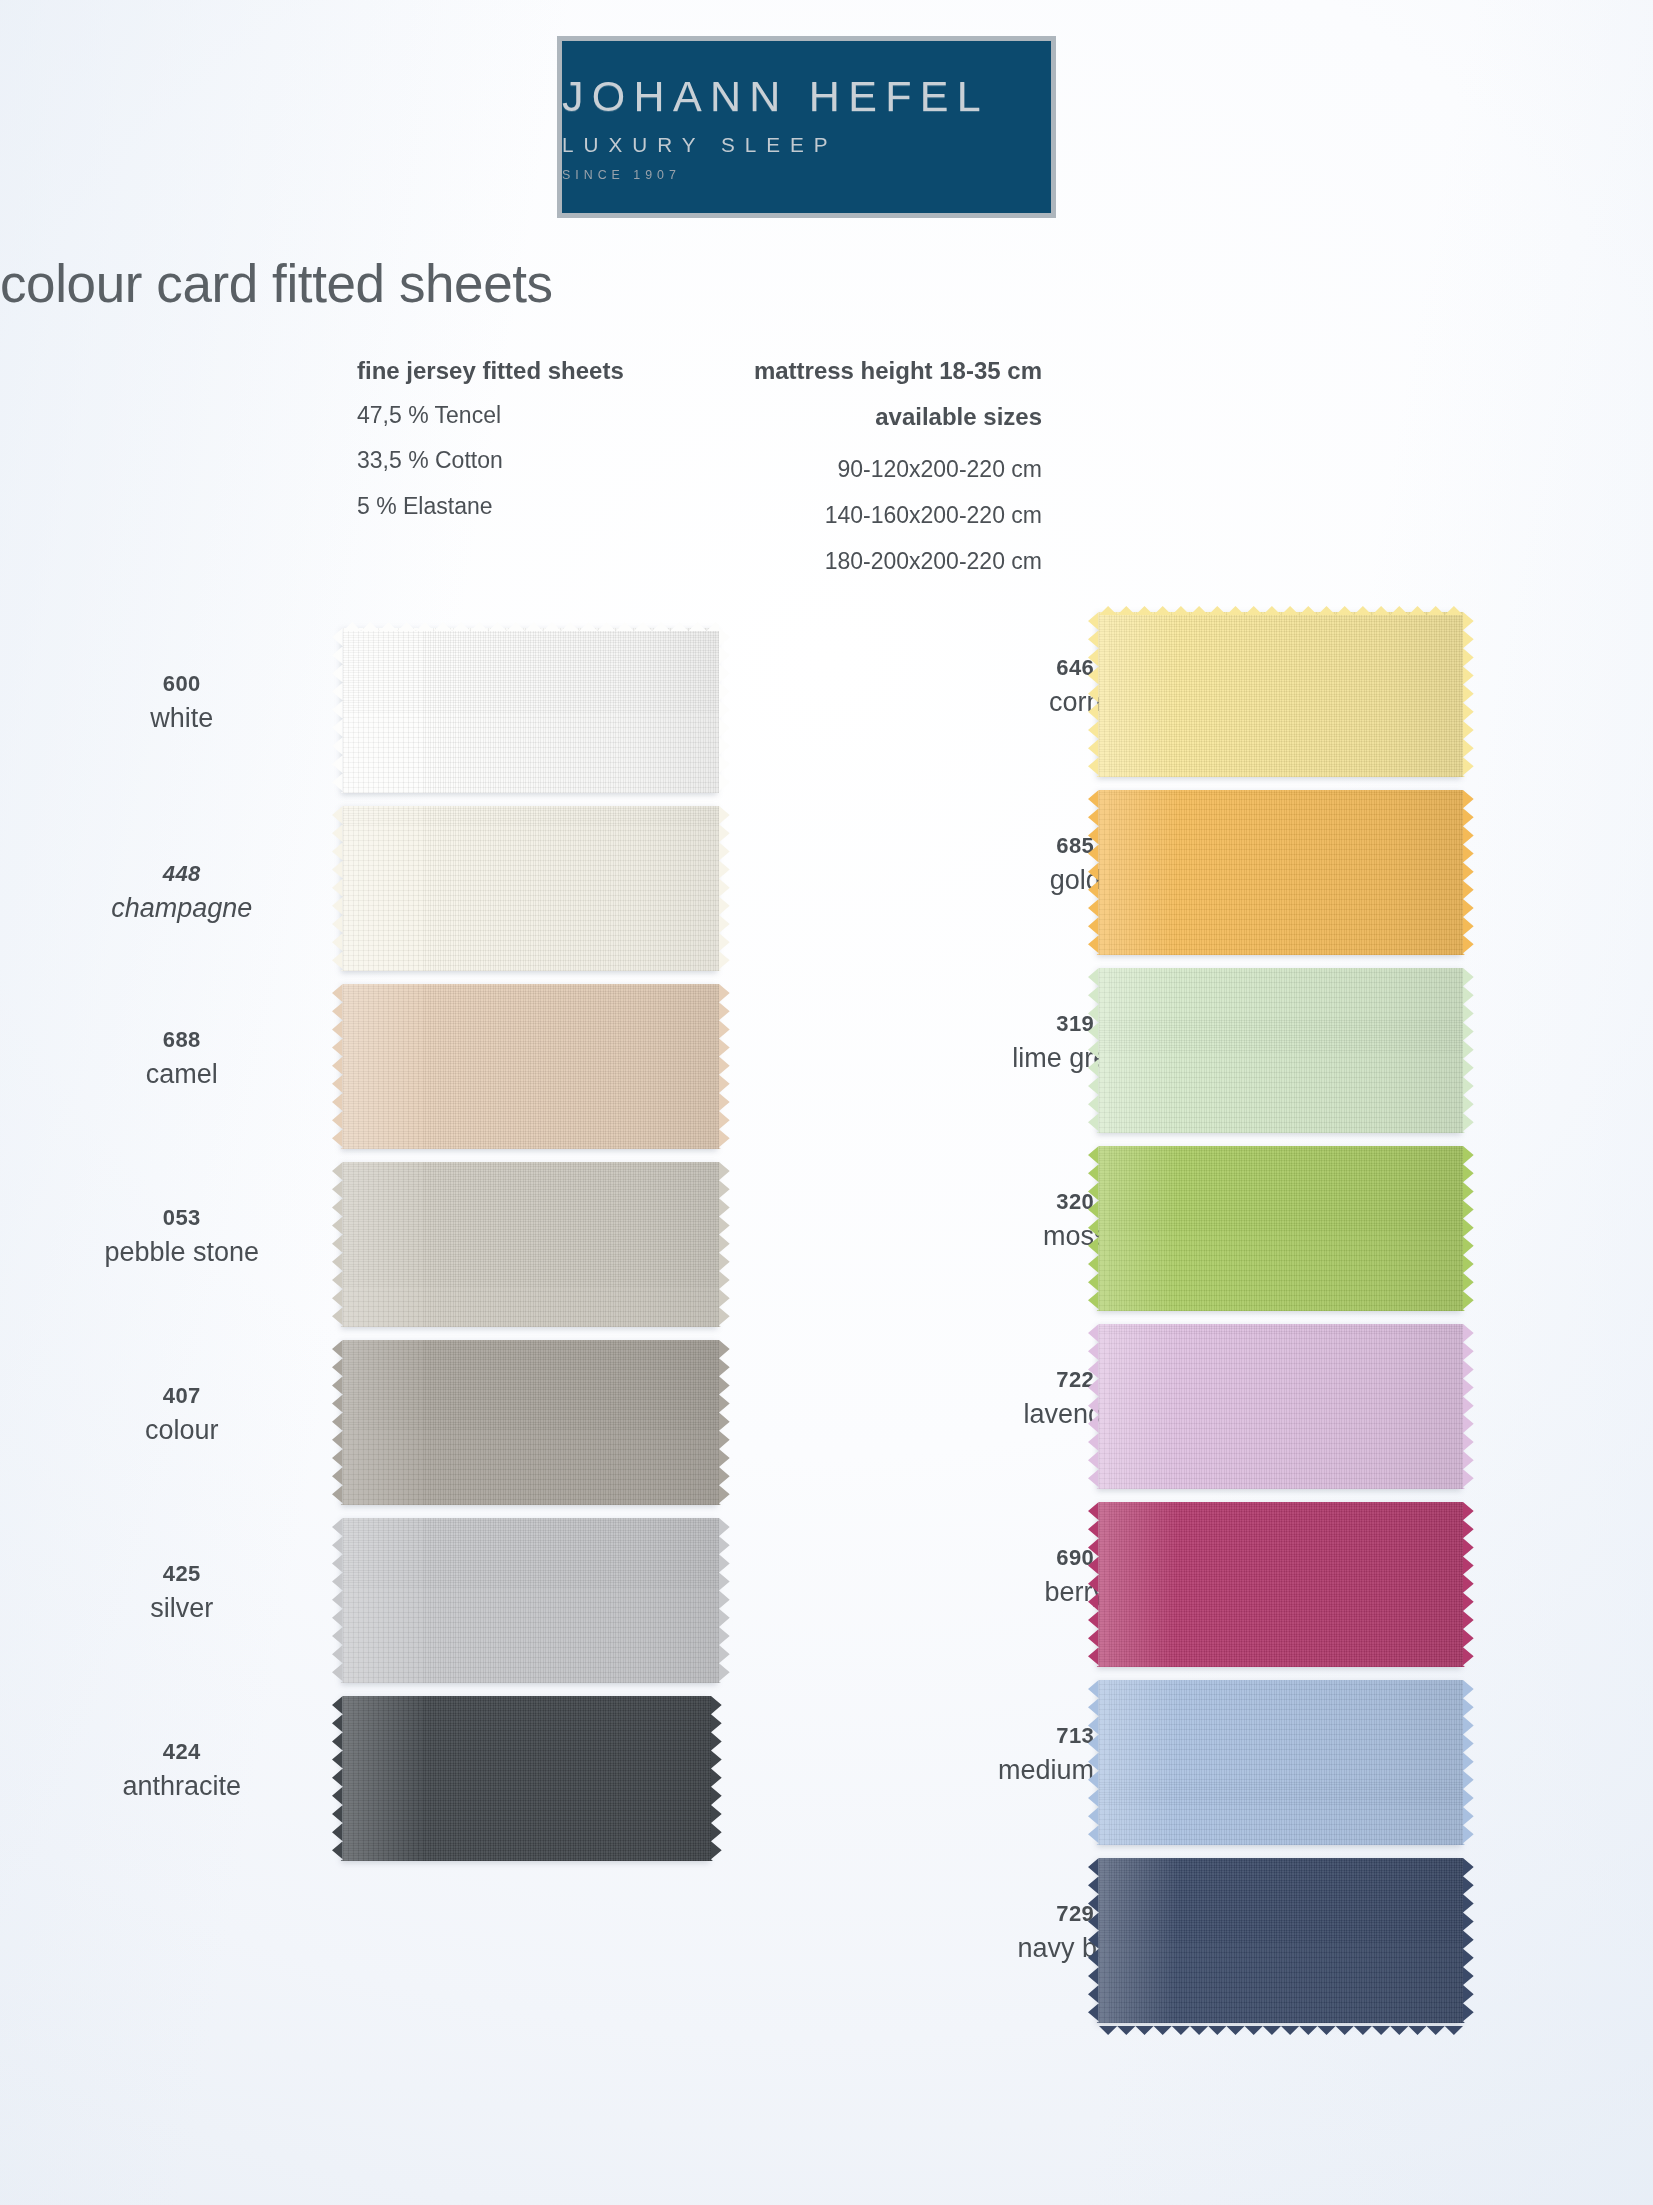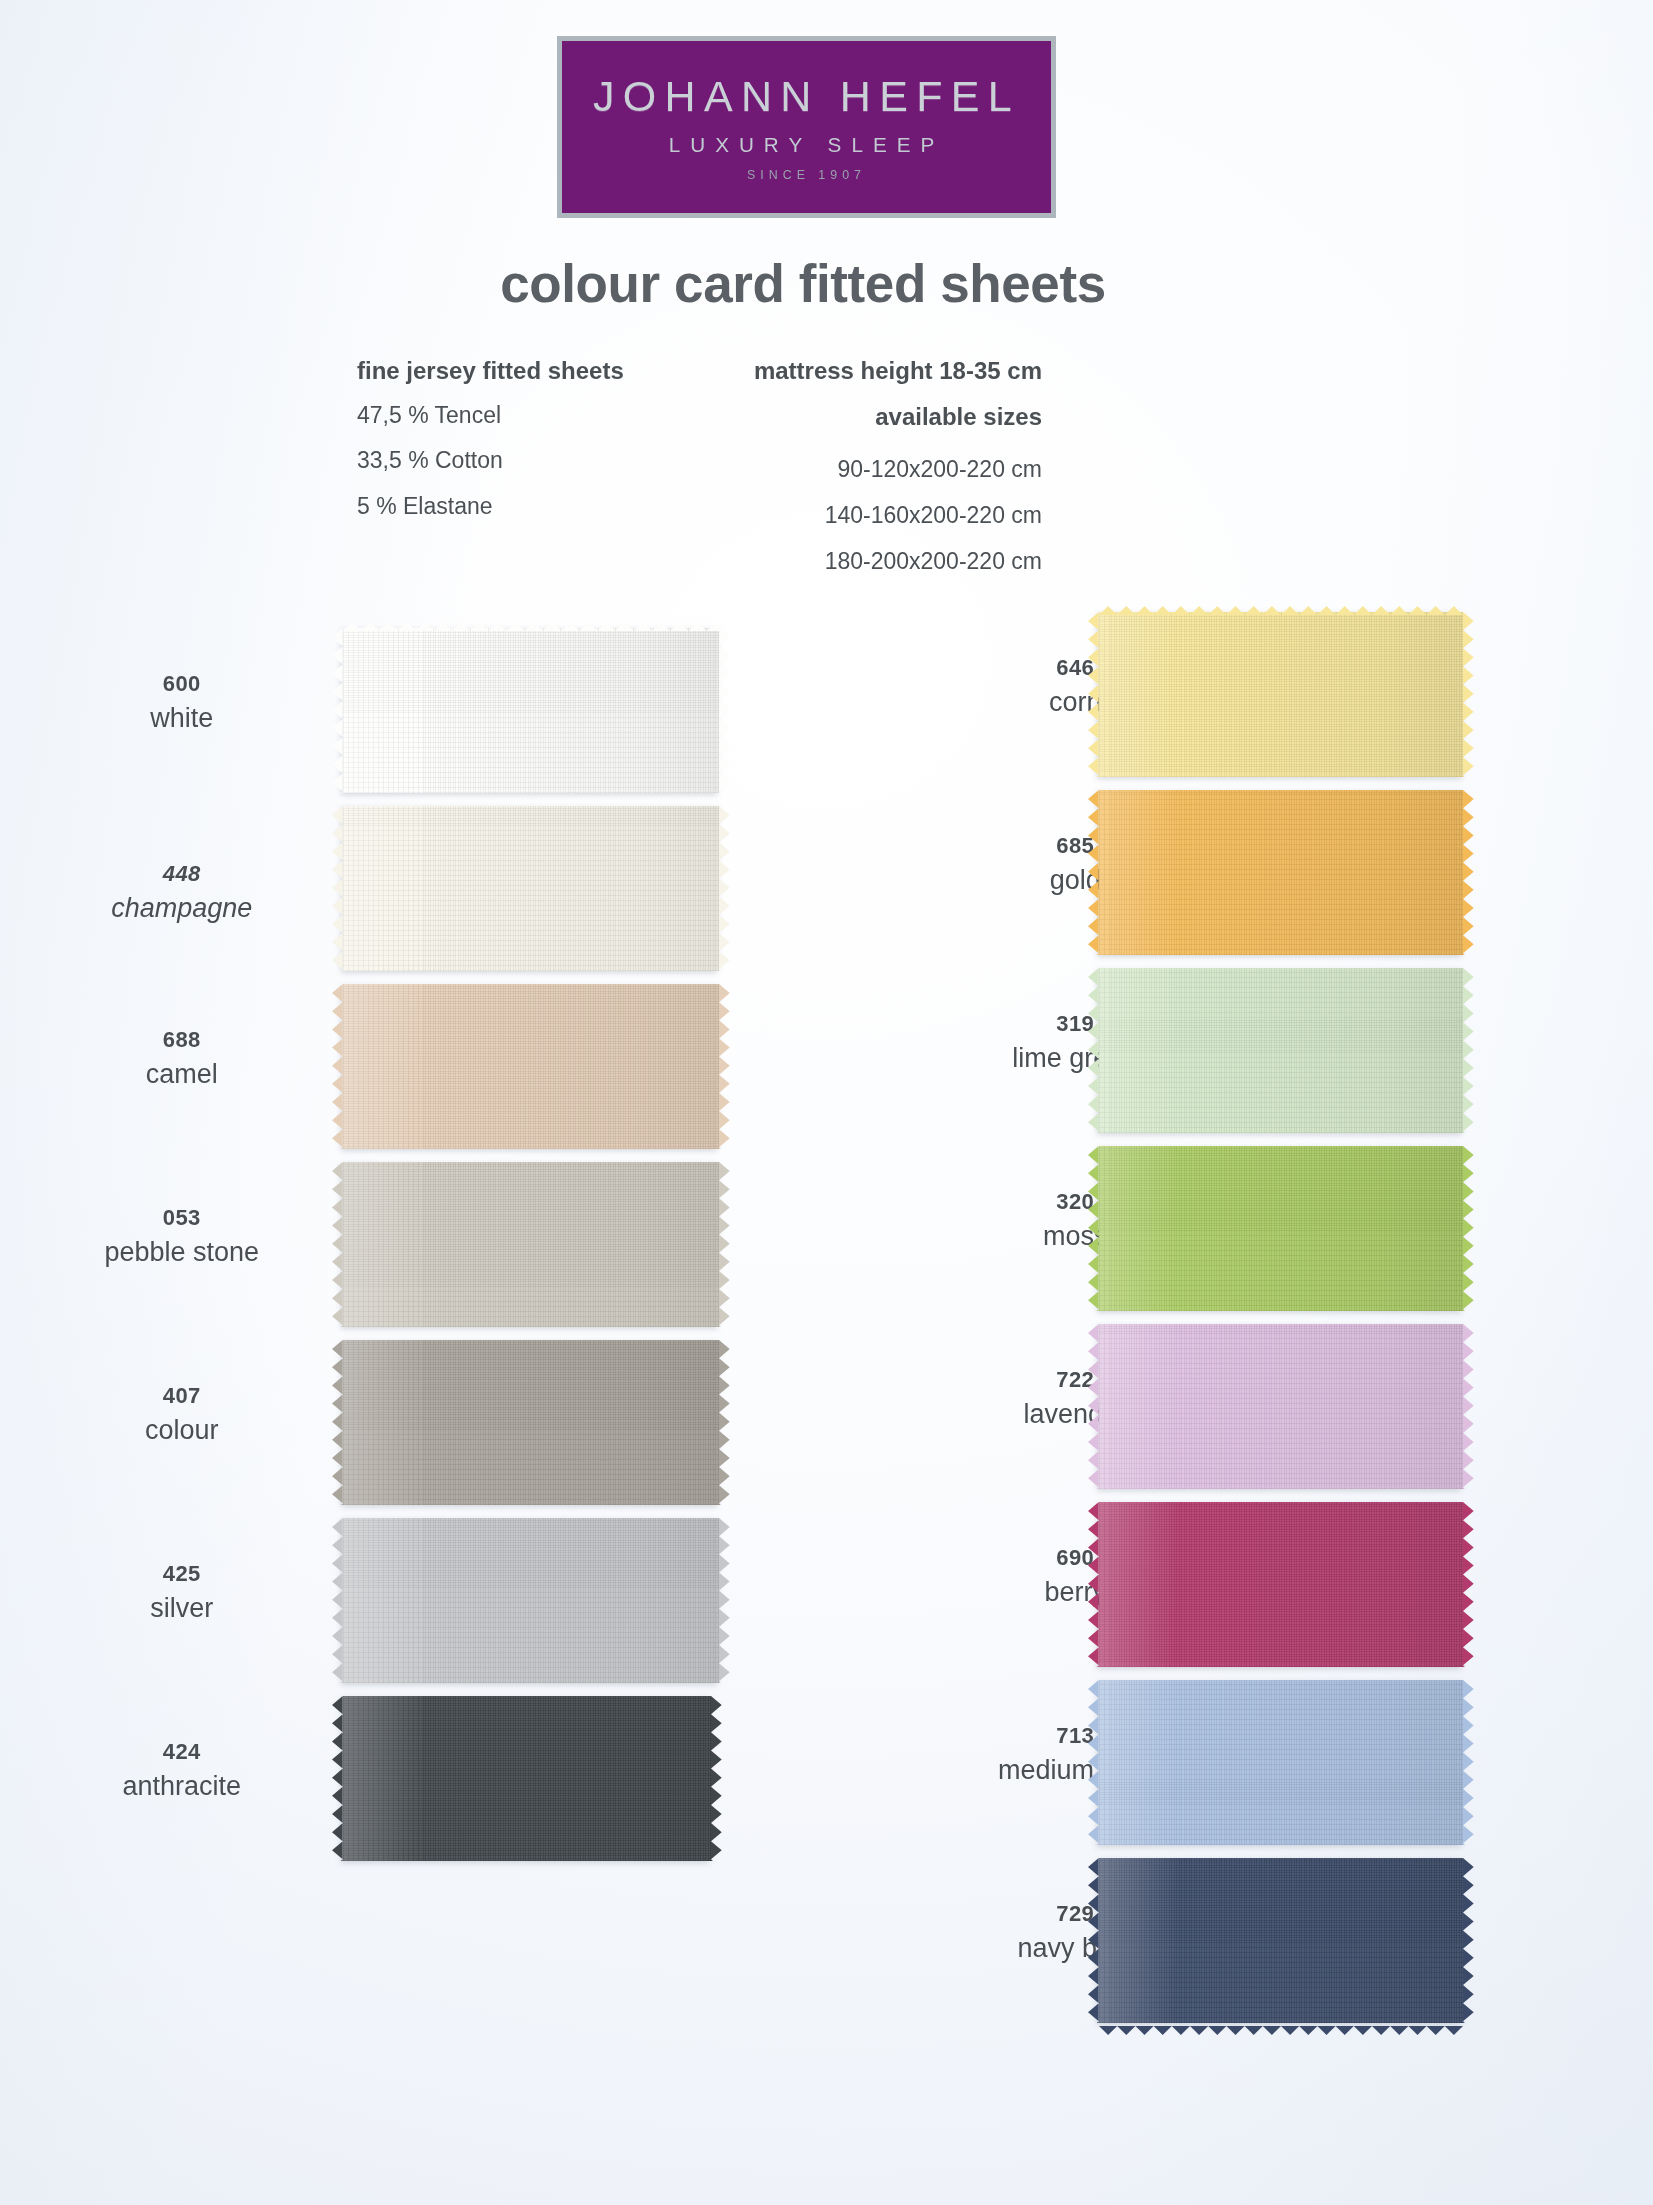--- a/index.html
+++ b/index.html
@@ -19,39 +19,39 @@
   }
   .paper:after{
     content:"";position:absolute;inset:0;
     background:linear-gradient(100deg, rgba(226,234,244,.55) 0%, rgba(255,255,255,0) 28%, rgba(255,255,255,0) 72%, rgba(228,236,246,.5) 100%);
     pointer-events:none;
   }
 
   
   .logo-box{
     position:absolute;left:557px;top:36px;width:499px;height:182px;
-    background:#701a75;
+    background:#0c4a6e;
     border:5.8px solid #aeb6bd;
     box-sizing:border-box;
-    display:flex;flex-direction:column;align-items:center;justify-content:center;
+    display:flex;flex-direction:column;justify-content:center;
   }
   .logo-box .l1{
     font-size:43px;letter-spacing:8.3px;color:#c9d0d6;font-weight:400;
     text-shadow:0 0.8px 0 rgba(255,255,255,.18);
   }
   .logo-box .l2{
     font-size:20.7px;letter-spacing:10px;color:#c2cad1;margin-top:11.6px;font-weight:400;
   }
   .logo-box .l3{
     font-size:12.4px;letter-spacing:5px;color:#99a2ab;margin-top:11.6px;font-weight:400;
   }
 
   .page-title{
-    position:absolute;left:0;top:253px;width:1606px;text-align:center;
-    font-size:53px;color:#5a6065;font-weight:700;letter-spacing:-0.4px;
+    position:absolute;left:0;top:253px;width:1606px;
+    font-size:53px;color:#5a6065;font-weight:400;letter-spacing:-0.4px;
   }
 
   
   .spec{
     position:absolute;font-size:23px;line-height:1.17;color:#4b5055;
   }
   .spec .head{font-weight:bold;margin-bottom:16.5px;font-size:24px;}
   .spec .row{margin-bottom:19px;white-space:nowrap;}
   .spec-left{left:357px;top:357px;text-align:left;}
   .spec-right{right:612px;top:357px;text-align:right;}

